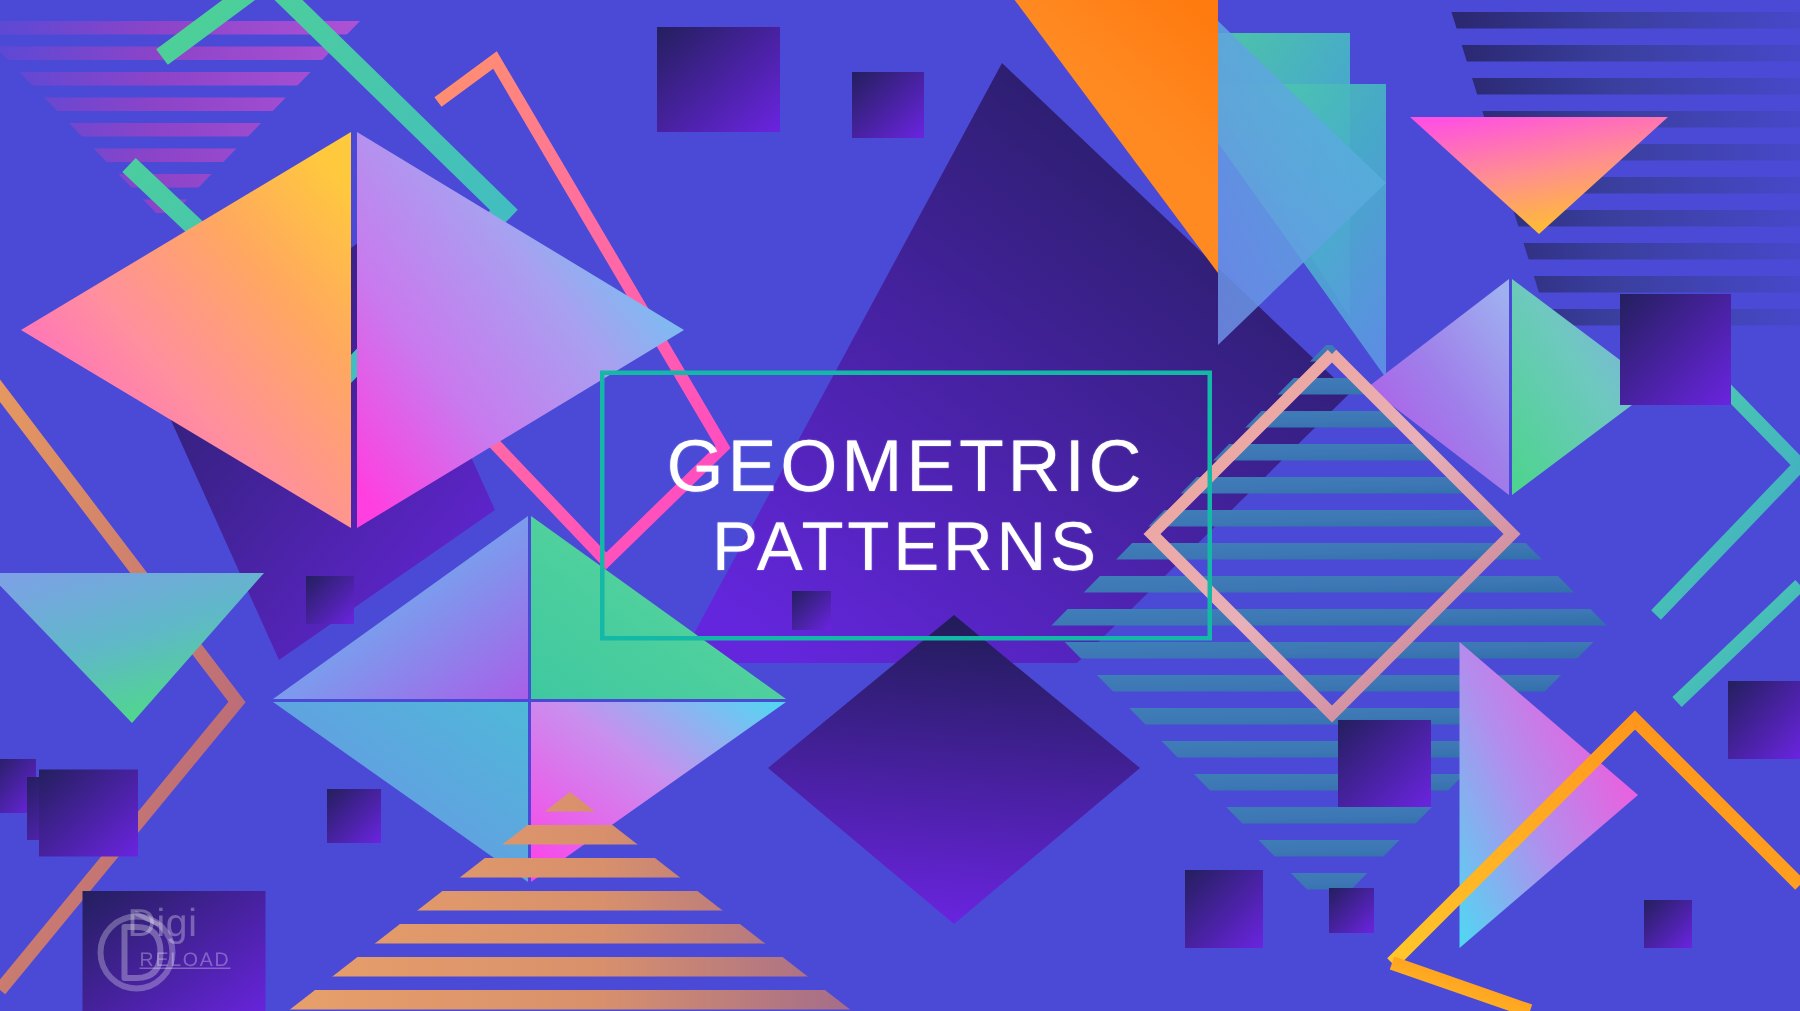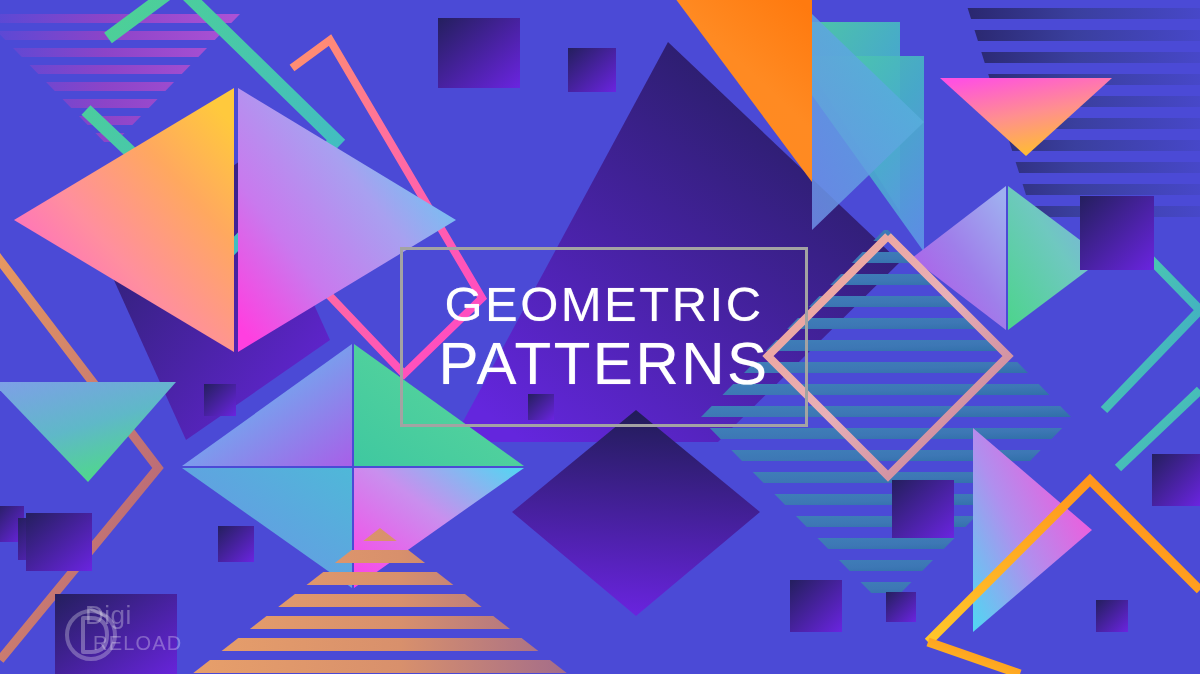--- a/index.html
+++ b/index.html
@@ -10,38 +10,38 @@
     background:#4b4ad6;
     font-family:"Liberation Sans","DejaVu Sans",sans-serif;
   }
   #stage svg.layer{position:absolute;left:0;top:0;width:1200px;height:674px;display:block;}
 
   
   #title-block{
     position:absolute;
     left:400px;top:247px;
     width:408px;height:180px;
-    border:3px solid #a3a3a3;
+    border:3px solid #14b8a6;
     box-sizing:border-box;
     display:flex;flex-direction:column;
     align-items:center;justify-content:center;
     gap:2px;
   }
   #title-line-1{
     color:#ffffff;
     font-size:49px;
     font-weight:400;
     letter-spacing:2.5px;
     line-height:1.05;
     white-space:nowrap;
     text-shadow:0 0 1px rgba(255,255,255,.55);
   }
   #title-line-2{
     color:#ffffff;
-    font-size:60px;
+    font-size:46px;
     font-weight:400;
     letter-spacing:2.5px;
     line-height:1.05;
     white-space:nowrap;
     text-shadow:0 0 1px rgba(255,255,255,.55);
   }
 
   
   #watermark{
     position:absolute;
@@ -61,23 +61,23 @@
     left:30px;top:8px;
     width:100px;
   }
   #wm-digi{
     color:rgba(255,255,255,.30);
     font-size:26px;font-weight:400;
     letter-spacing:.5px;line-height:1;
   }
   #wm-reload{
     color:rgba(255,255,255,.30);
-    font-size:20px;font-weight:400;
+    font-size:13px;font-weight:400;
     letter-spacing:1.2px;line-height:1;
-    margin-top:5px;margin-left:8px;
+    margin-top:5px;margin-left:8px;text-decoration:underline;
   }
 </style>
 </head>
 <body>
 
 <div id="stage">
 
   <svg class="layer" viewBox="0 0 1200 674" aria-hidden="true">
     <defs>
 

